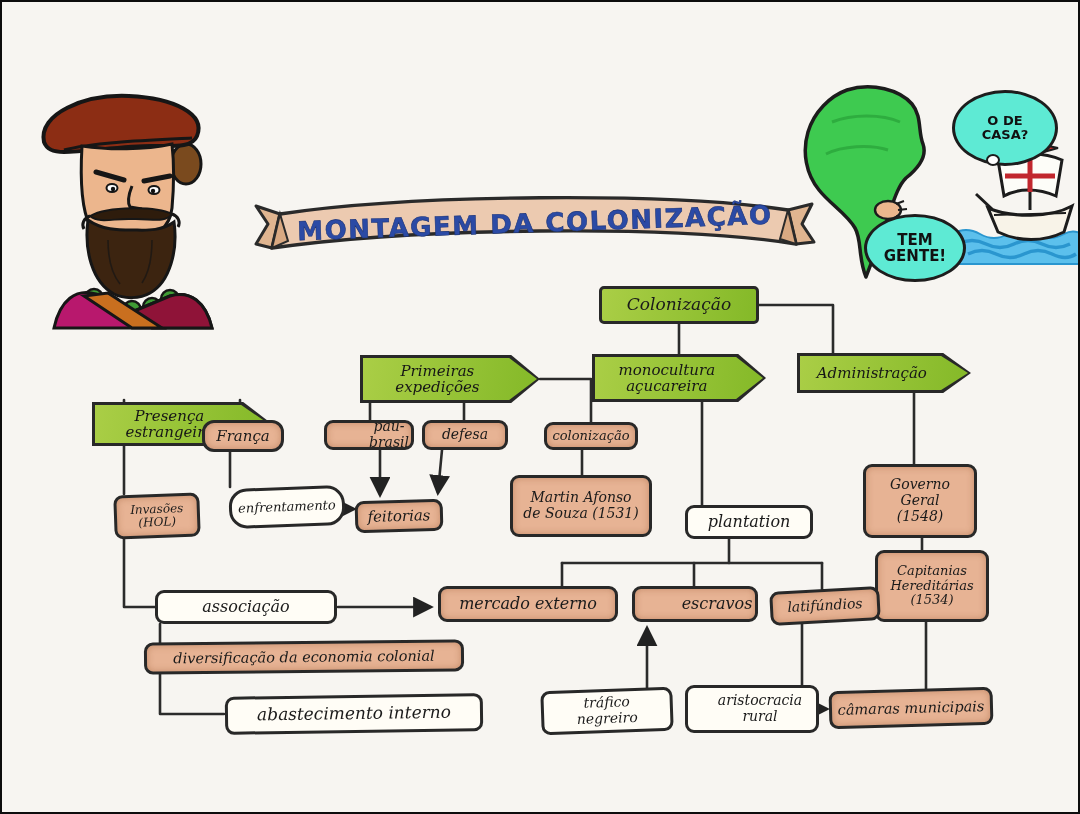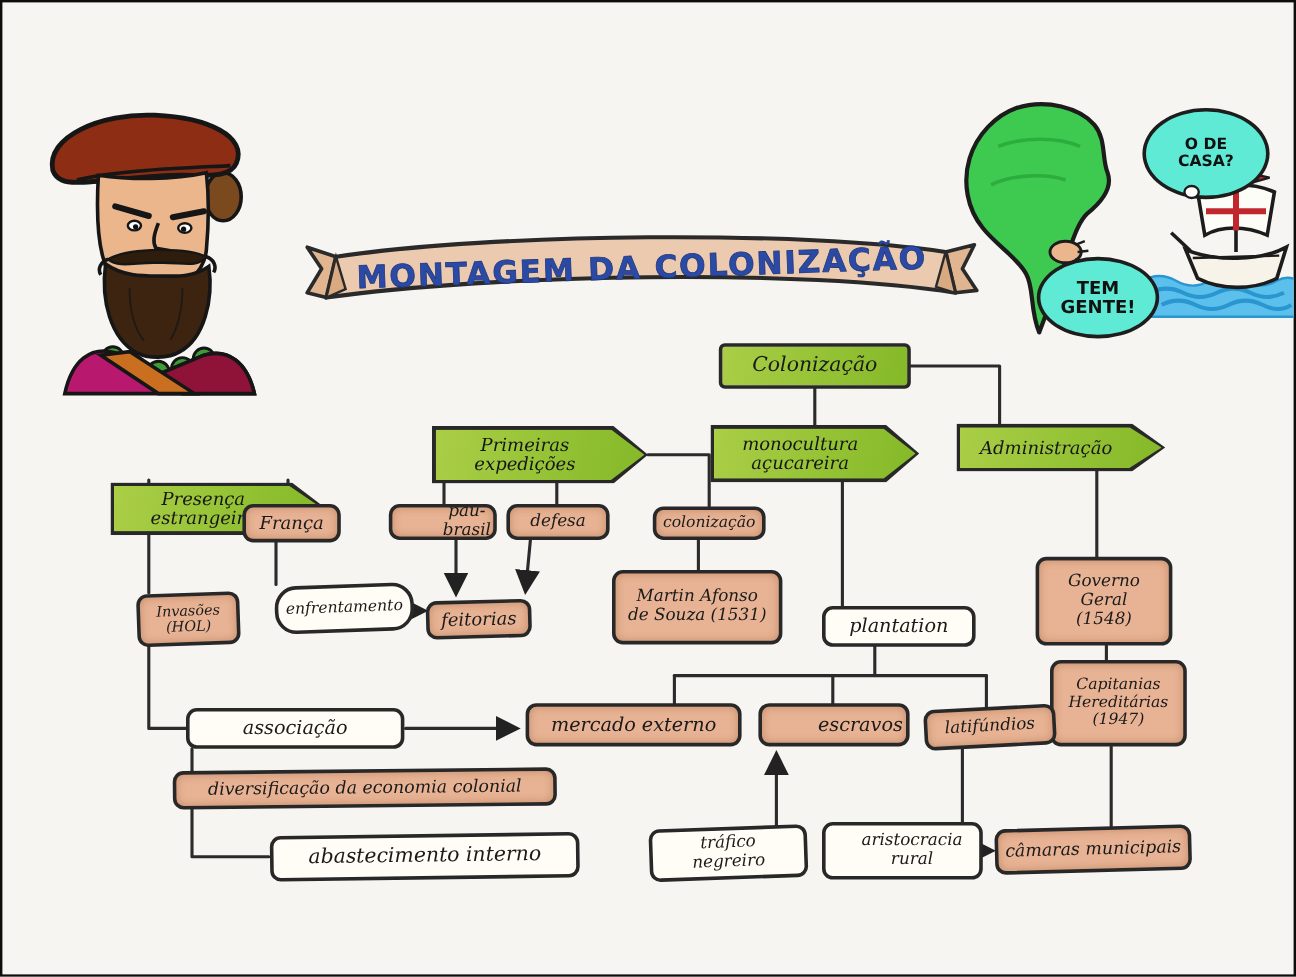--- a/index.html
+++ b/index.html
@@ -208,21 +208,21 @@
   </div>
 
   <div class="garrow" style="left:795px; top:351px; width:174px; height:40px;">
     <div class="bg"></div>
       <div class="fg"></div>
     <div class="lbl" style="font-size:15px;">Administração</div>
   </div>
 
   <div class="node grect" style="left:597px; top:284px; width:160px; height:38px; font-size:17px;">Colonização</div>
 
-  <div class="node salmon" style="left:200px; top:418px; width:82px; height:32px; font-size:15px;">França</div>
+  <div class="node salmon" style="left:200px; top:418px; width:82px; height:32px; font-size:15px;border-radius:12px;">França</div>
 
   <div class="node salmon" style="left:322px; top:418px; width:90px; height:30px; font-size:14px;padding-left:44px;">pau-brasil</div>
 
   <div class="node salmon" style="left:420px; top:418px; width:86px; height:30px; font-size:14px;">defesa</div>
 
   <div class="node salmon" style="left:542px; top:420px; width:94px; height:28px; font-size:13px;">colonização</div>
 
   <div class="node salmon" style="left:508px; top:473px; width:142px; height:62px; font-size:14px;">Martin Afonso
 de Souza (1531)</div>
 
@@ -230,21 +230,21 @@
 
   <div class="node salmon" style="left:112px; top:492px; width:86px; height:44px; font-size:12px; transform:rotate(-2deg);">Invasões
 (HOL)</div>
 
   <div class="node salmon" style="left:861px; top:462px; width:114px; height:74px; font-size:14px;">Governo
 Geral
 (1548)</div>
 
   <div class="node salmon" style="left:873px; top:548px; width:114px; height:72px; font-size:13px;">Capitanias
 Hereditárias
-(1947)</div>
+(1534)</div>
 
   <div class="node salmon" style="left:436px; top:584px; width:180px; height:36px; font-size:16px;">mercado externo</div>
 
   <div class="node salmon" style="left:630px; top:584px; width:126px; height:36px; font-size:16px;padding-left:48px;">escravos</div>
 
   <div class="node salmon" style="left:768px; top:587px; width:110px; height:34px; font-size:14px; transform:rotate(-3deg);">latifúndios</div>
 
   <div class="node salmon" style="left:142px; top:639px; width:320px; height:32px; font-size:14.5px; transform:rotate(-0.6deg);">diversificação da economia colonial</div>
 
   <div class="node salmon" style="left:827px; top:687px; width:164px; height:38px; font-size:14.5px; transform:rotate(-1.5deg);">câmaras municipais</div>

